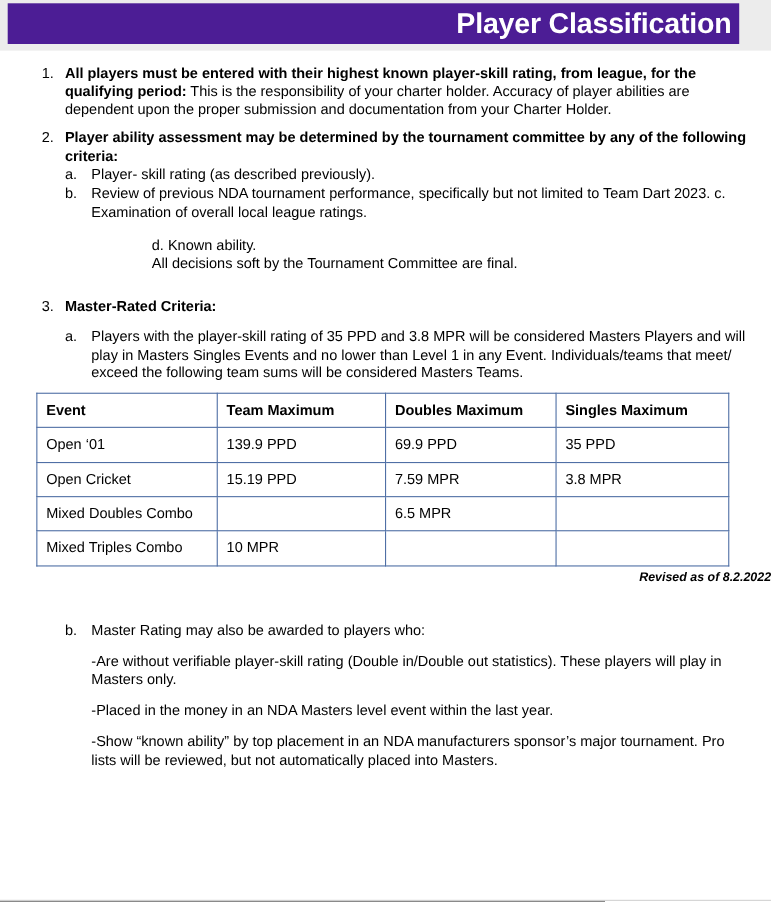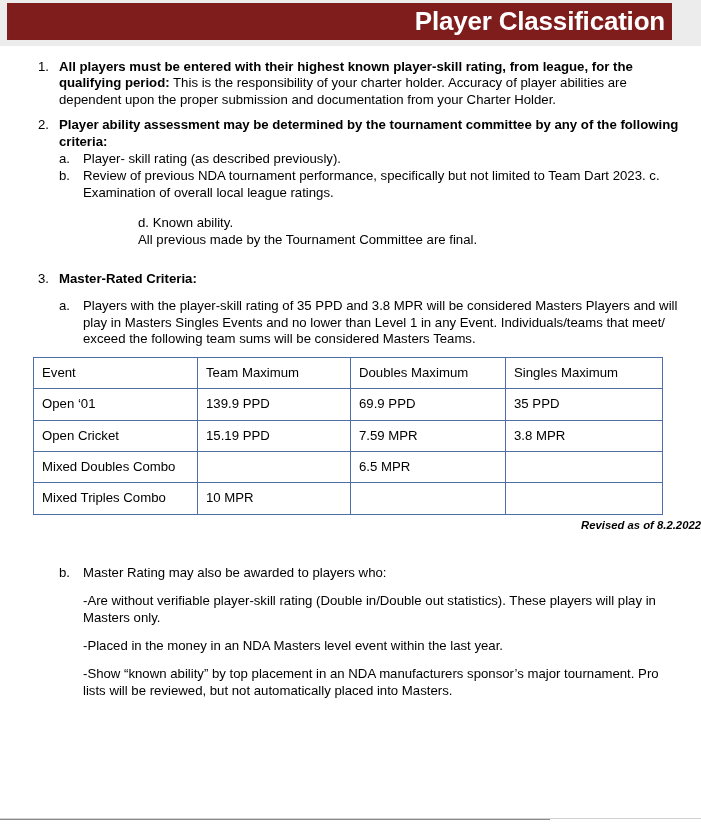--- a/index.html
+++ b/index.html
@@ -24,21 +24,21 @@
     width: 701px;
     height: 46px;
     background: #ececec;
   }
   .banner {
     position: absolute;
     left: 7px;
     top: 3px;
     width: 665px;
     height: 37px;
-    background: #7f1d1d;
+    background: #4c1d95;
     box-sizing: border-box;
   }
   .banner-title {
     position: absolute;
     right: 7px;
     top: 1px;
     font-size: 26px;
     font-weight: bold;
     color: #ffffff;
     letter-spacing: -0.2px;
@@ -127,21 +127,21 @@
     border: 1px solid #4f6fa5;
     font-size: 13.2px;
     line-height: 16.4px;
     text-align: left;
     vertical-align: top;
     padding: 7px 0 7px 8px;
     height: 26px;
     box-sizing: border-box;
   }
   table.rating-table th {
-    font-weight: normal;
+    font-weight: bold;
   }
   table.rating-table col.c1 { width: 164px; }
   table.rating-table col.c2 { width: 153px; }
   table.rating-table col.c3 { width: 155px; }
   table.rating-table col.c4 { width: 157px; }
 
   .revised {
     padding: 3px 0 0 54px;
     font-size: 11.3px;
     font-style: italic;
@@ -218,21 +218,21 @@
           <span class="marker">a.</span>
           <span>Player- skill rating (as described previously).</span>
         </li>
         <li>
           <span class="marker">b.</span>
           <span>Review of previous NDA tournament performance, specifically but not limited to Team Dart 2023. c. Examination of overall local league ratings.</span>
         </li>
       </ol>
       <div class="spacer-sm"></div>
       <div class="plain-line">d. Known ability.</div>
-      <div class="plain-line">All previous made by the Tournament Committee are final.</div>
+      <div class="plain-line">All decisions soft by the Tournament Committee are final.</div>
     </li>
 
     <div class="spacer-sm"></div>
 
     <li>
       <span class="marker">3.</span>
       <span class="b">Master-Rated Criteria:</span>
       <ol class="sub-list" style="margin-top:11px;">
         <li>
           <span class="marker">a.</span>

